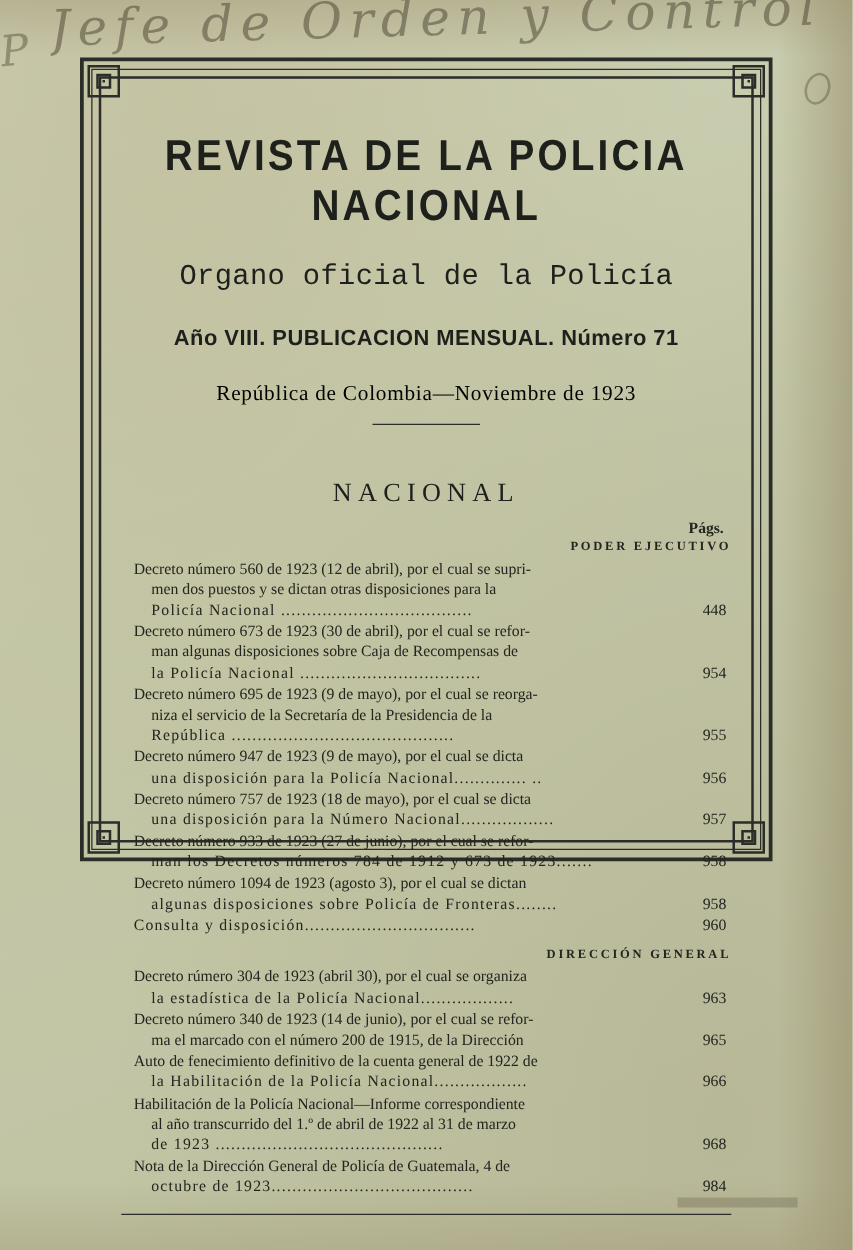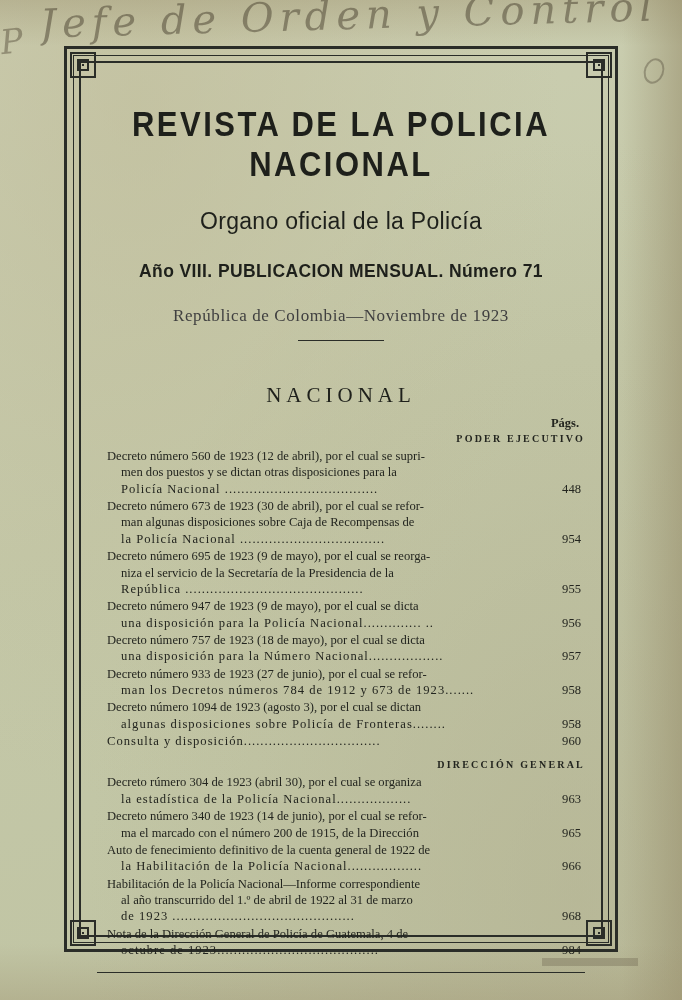--- a/index.html
+++ b/index.html
@@ -80,21 +80,21 @@
     border-radius: 50%;
     transform: rotate(20deg);
   }
 
   
   .frame-outer {
     position: absolute;
     left: 64px;
     top: 46px;
     width: 554px;
-    height: 906px;
+    height: 643px;
     border: 3px solid #2a2d28;
     box-sizing: border-box;
   }
   .frame-inner {
     position: absolute;
     left: 6px;
     top: 6px;
     right: 6px;
     bottom: 6px;
     border: 1px solid #2a2d28;
@@ -149,42 +149,42 @@
     font-family: "Liberation Sans", sans-serif;
     font-weight: bold;
     font-size: 31px;
     letter-spacing: 2.5px;
     margin-top: 30px;
     color: #1e201b;
     transform: scaleY(1.12);
   }
   .subtitle {
     text-align: center;
-    font-family: Liberation Sans, sans-serif;
+    font-family: Liberation Mono, monospace;
     font-size: 23px;
     margin-top: 27px;
     color: #1e201b;
     letter-spacing: 0.3px;
   }
   .issue-line {
     text-align: center;
     font-family: "Liberation Sans", sans-serif;
     font-weight: bold;
     font-size: 17.5px;
     margin-top: 26px;
     letter-spacing: 0.4px;
     color: #1e201b;
   }
   .country-line {
     text-align: center;
     font-family: "Liberation Serif", serif;
     font-size: 17px;
     margin-top: 24px;
     letter-spacing: 0.6px;
-    color: #404040;
+    color: #000000;
   }
 
   .rule-short {
     width: 86px;
     height: 1px;
     background: #2a2d28;
     margin: 14px auto 0 auto;
   }
 
   .sumario {

